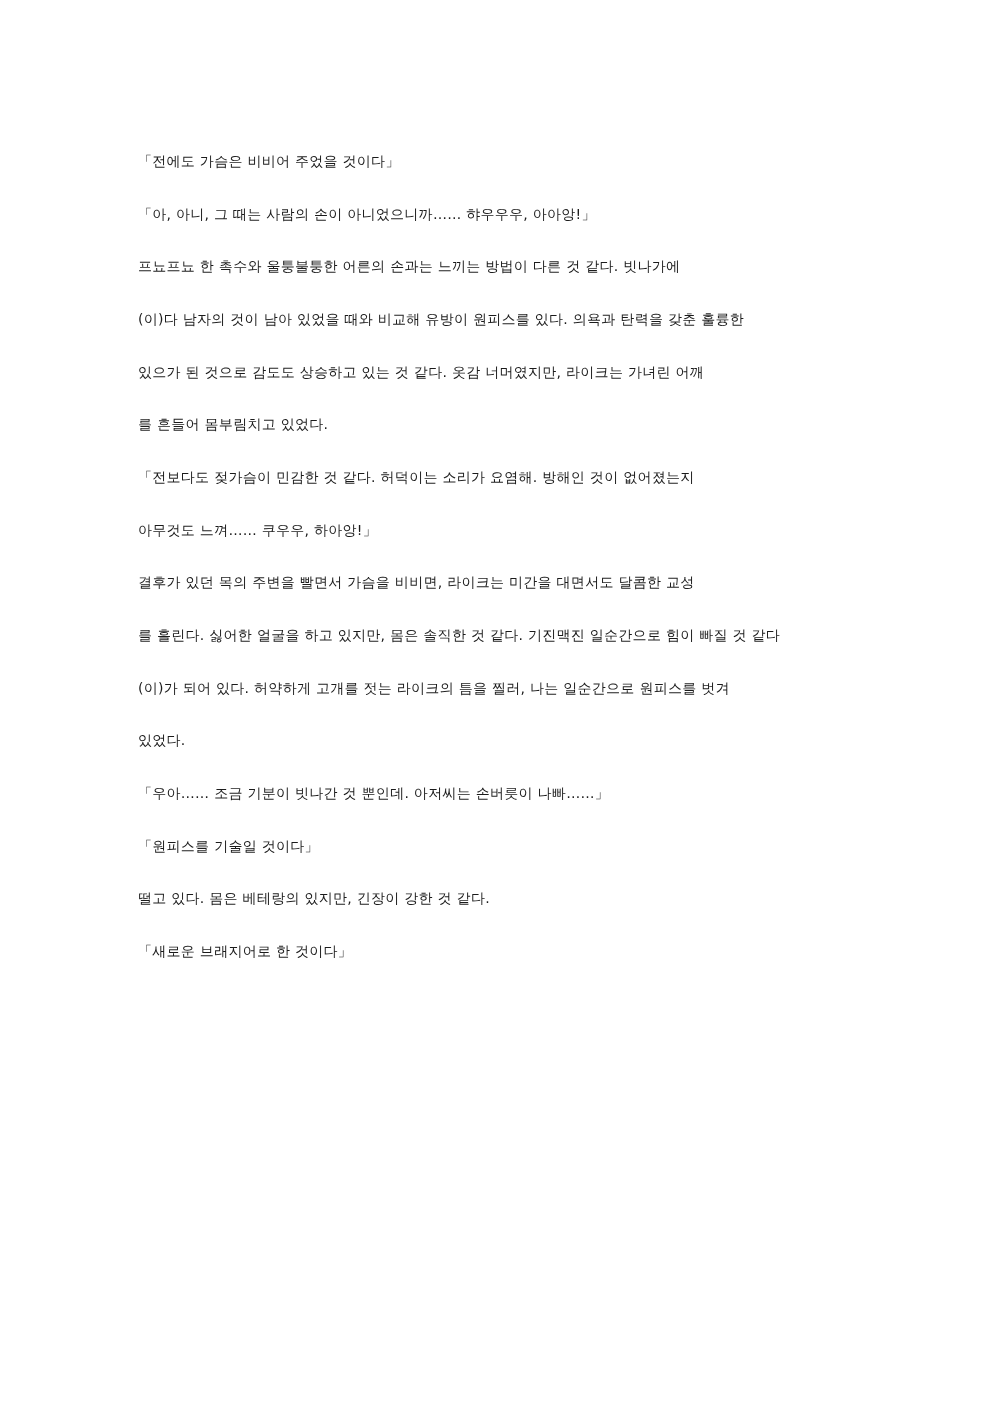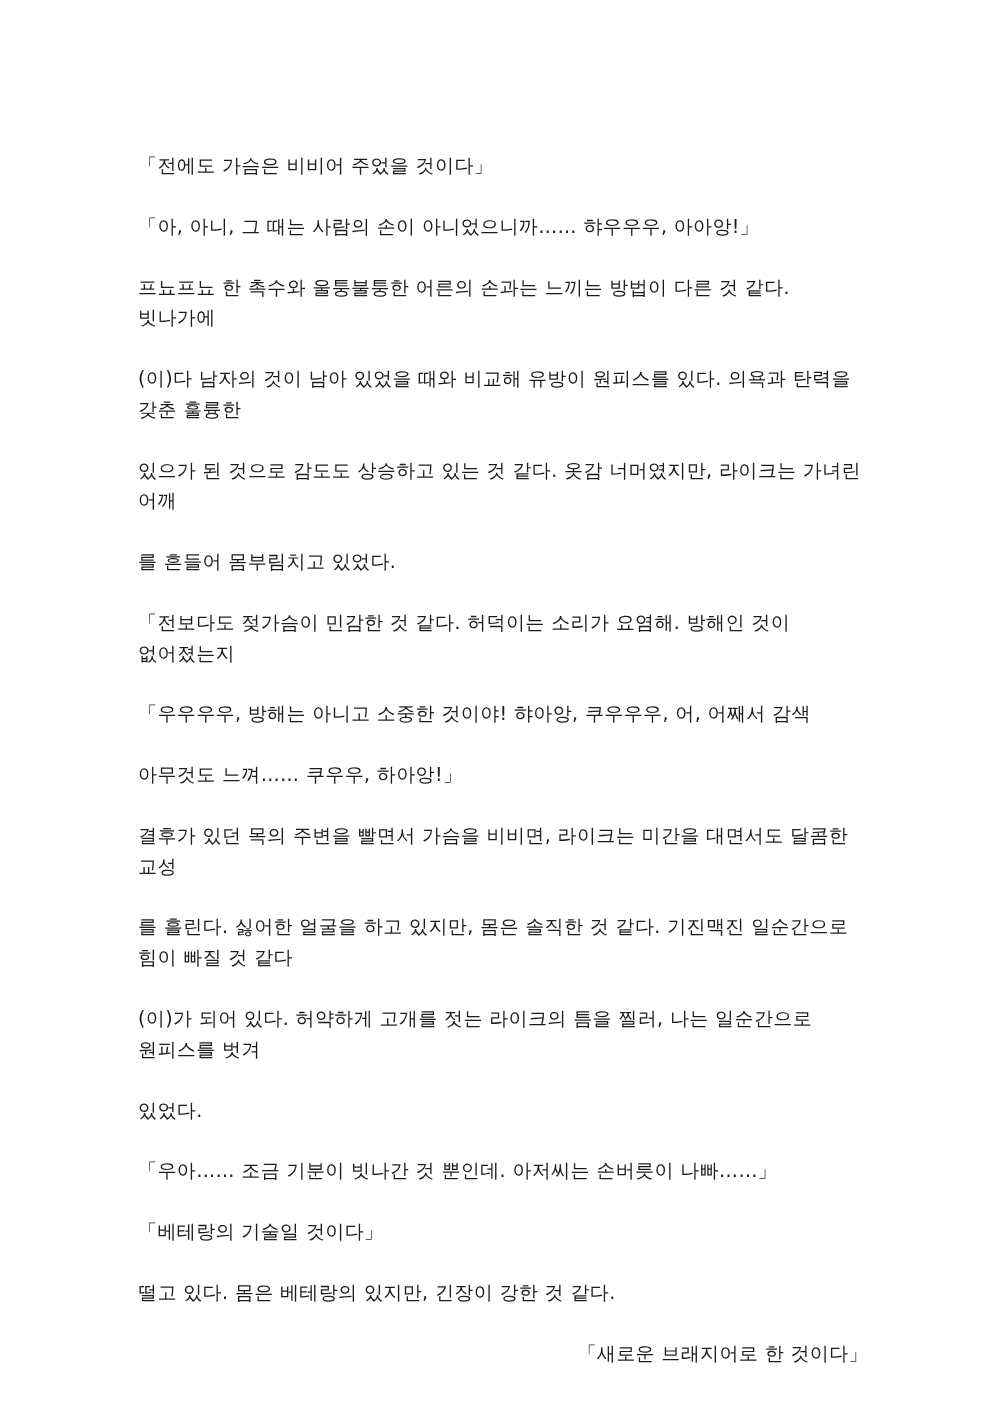--- a/index.html
+++ b/index.html
@@ -19,48 +19,46 @@
     width: 992px;
     height: 1403px;
     padding: 150px 130px 60px 138px;
     background: #ffffff;
   }
   .doc-body {
     width: 730px;
   }
   p.para {
     margin: 0 0 30px 0;
-    font-size: 19px;
+    font-size: 14px;
     line-height: 1.62;
     letter-spacing: 0.02em;
     word-break: keep-all;
     color: #1b1b1b;
     text-align: left;
   }
   p.para:last-child {
     margin-bottom: 0;
-    text-align: right;
   }
 </style>
 </head>
 <body>
 
 <div class="page">
   <div class="doc-body">
     <p class="para">「전에도 가슴은 비비어 주었을 것이다」</p>
     <p class="para">「아, 아니, 그 때는 사람의 손이 아니었으니까…… 햐우우우, 아아앙!」</p>
     <p class="para">프뇨프뇨 한 촉수와 울퉁불퉁한 어른의 손과는 느끼는 방법이 다른 것 같다. 빗나가에</p>
     <p class="para">(이)다 남자의 것이 남아 있었을 때와 비교해 유방이 원피스를 있다. 의욕과 탄력을 갖춘 훌륭한</p>
     <p class="para">있으가 된 것으로 감도도 상승하고 있는 것 같다. 옷감 너머였지만, 라이크는 가녀린 어깨</p>
     <p class="para">를 흔들어 몸부림치고 있었다.</p>
     <p class="para">「전보다도 젖가슴이 민감한 것 같다. 허덕이는 소리가 요염해. 방해인 것이 없어졌는지</p>
-    <p class="para">「우우우우, 방해는 아니고 소중한 것이야! 햐아앙, 쿠우우우, 어, 어째서 감색</p>
     <p class="para">아무것도 느껴…… 쿠우우, 하아앙!」</p>
     <p class="para">결후가 있던 목의 주변을 빨면서 가슴을 비비면, 라이크는 미간을 대면서도 달콤한 교성</p>
     <p class="para">를 흘린다. 싫어한 얼굴을 하고 있지만, 몸은 솔직한 것 같다. 기진맥진 일순간으로 힘이 빠질 것 같다</p>
     <p class="para">(이)가 되어 있다. 허약하게 고개를 젓는 라이크의 틈을 찔러, 나는 일순간으로 원피스를 벗겨</p>
     <p class="para">있었다.</p>
     <p class="para">「우아…… 조금 기분이 빗나간 것 뿐인데. 아저씨는 손버릇이 나빠……」</p>
-    <p class="para">「베테랑의 기술일 것이다」</p>
+    <p class="para">「원피스를 기술일 것이다」</p>
     <p class="para">떨고 있다. 몸은 베테랑의 있지만, 긴장이 강한 것 같다.</p>
     <p class="para">「새로운 브래지어로 한 것이다」</p>
   </div>
 </div>
 
 </body></html>

